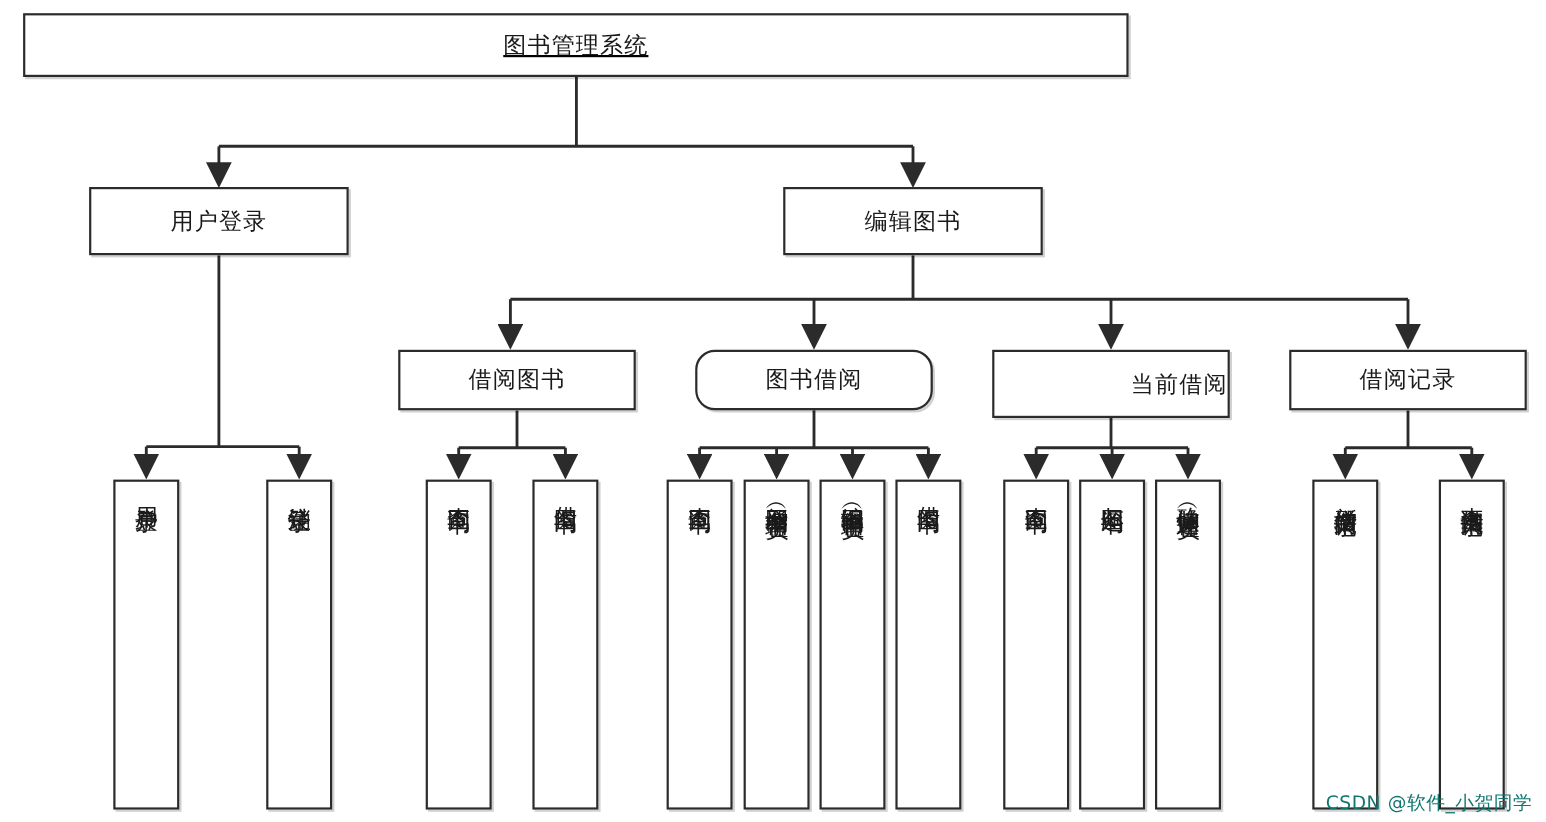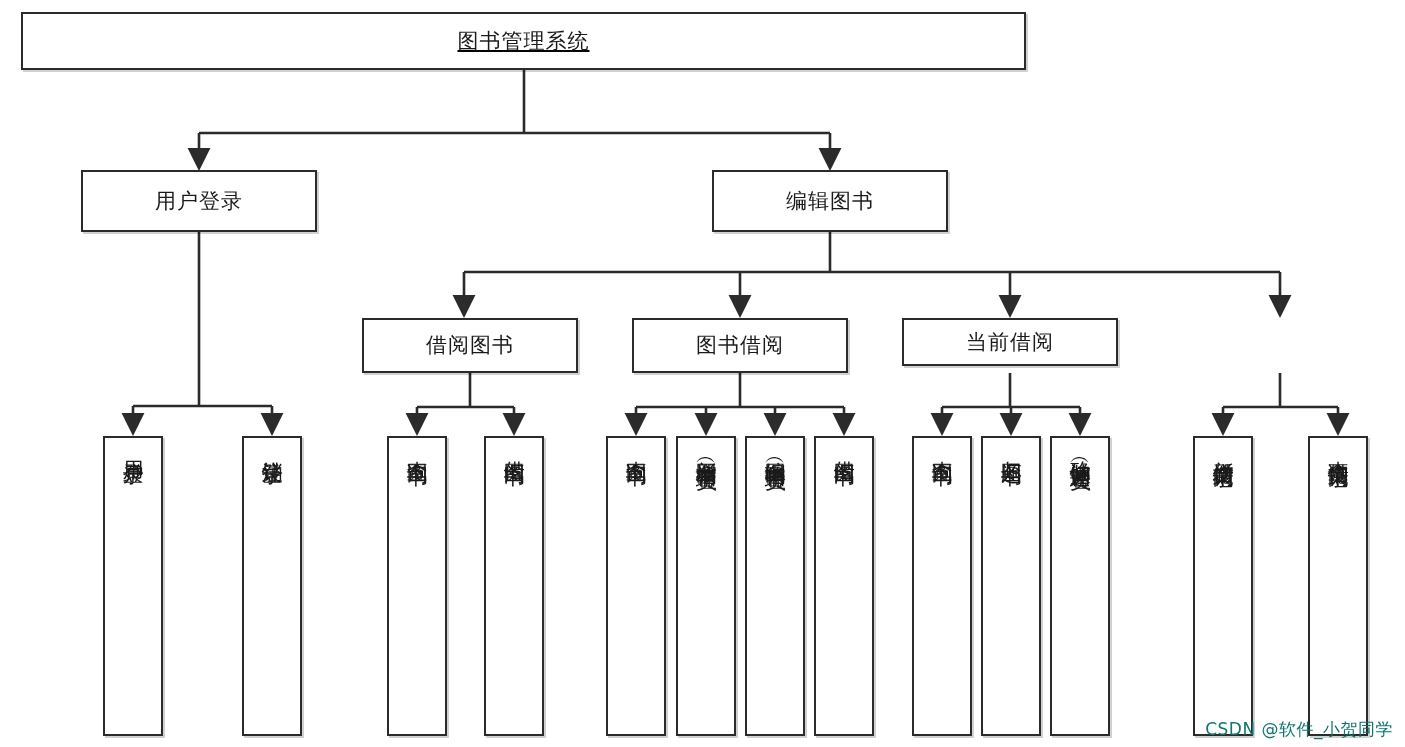--- a/index.html
+++ b/index.html
@@ -136,25 +136,28 @@
   <div class="node h" style="left:81px; top:170px; width:236px; height:62px;">
     <span class="label">用户登录</span>
   </div>
   <div class="node h" style="left:712px; top:170px; width:236px; height:62px;">
     <span class="label">编辑图书</span>
   </div>
 
   <div class="node h" style="left:362px; top:318px; width:216px; height:55px;">
     <span class="label">借阅图书</span>
   </div>
-  <div class="node h" style="left:632px; top:318px; width:216px; height:55px;">
+  <div class="node h" style="left:632px; top:318px; width:216px; height:55px;border-radius:18px;">
     <span class="label">图书借阅</span>
   </div>
-  <div class="node h" style="left:902px; top:318px; width:216px; height:48px;">
+  <div class="node h" style="left:902px; top:318px; width:216px; height:62px;justify-content:flex-end;">
     <span class="label">当前借阅</span>
+  </div>
+  <div class="node h" style="left:1172px; top:318px; width:216px; height:55px;">
+    <span class="label">借阅记录</span>
   </div>
 
   <div class="node v" style="left:103px; top:436px; width:60px; height:300px;">
     <span class="label">用户登录</span>
   </div>
   <div class="node v" style="left:242px; top:436px; width:60px; height:300px;">
     <span class="label">注销登录</span>
   </div>
 
   <div class="node v" style="left:387px; top:436px; width:60px; height:300px;">

